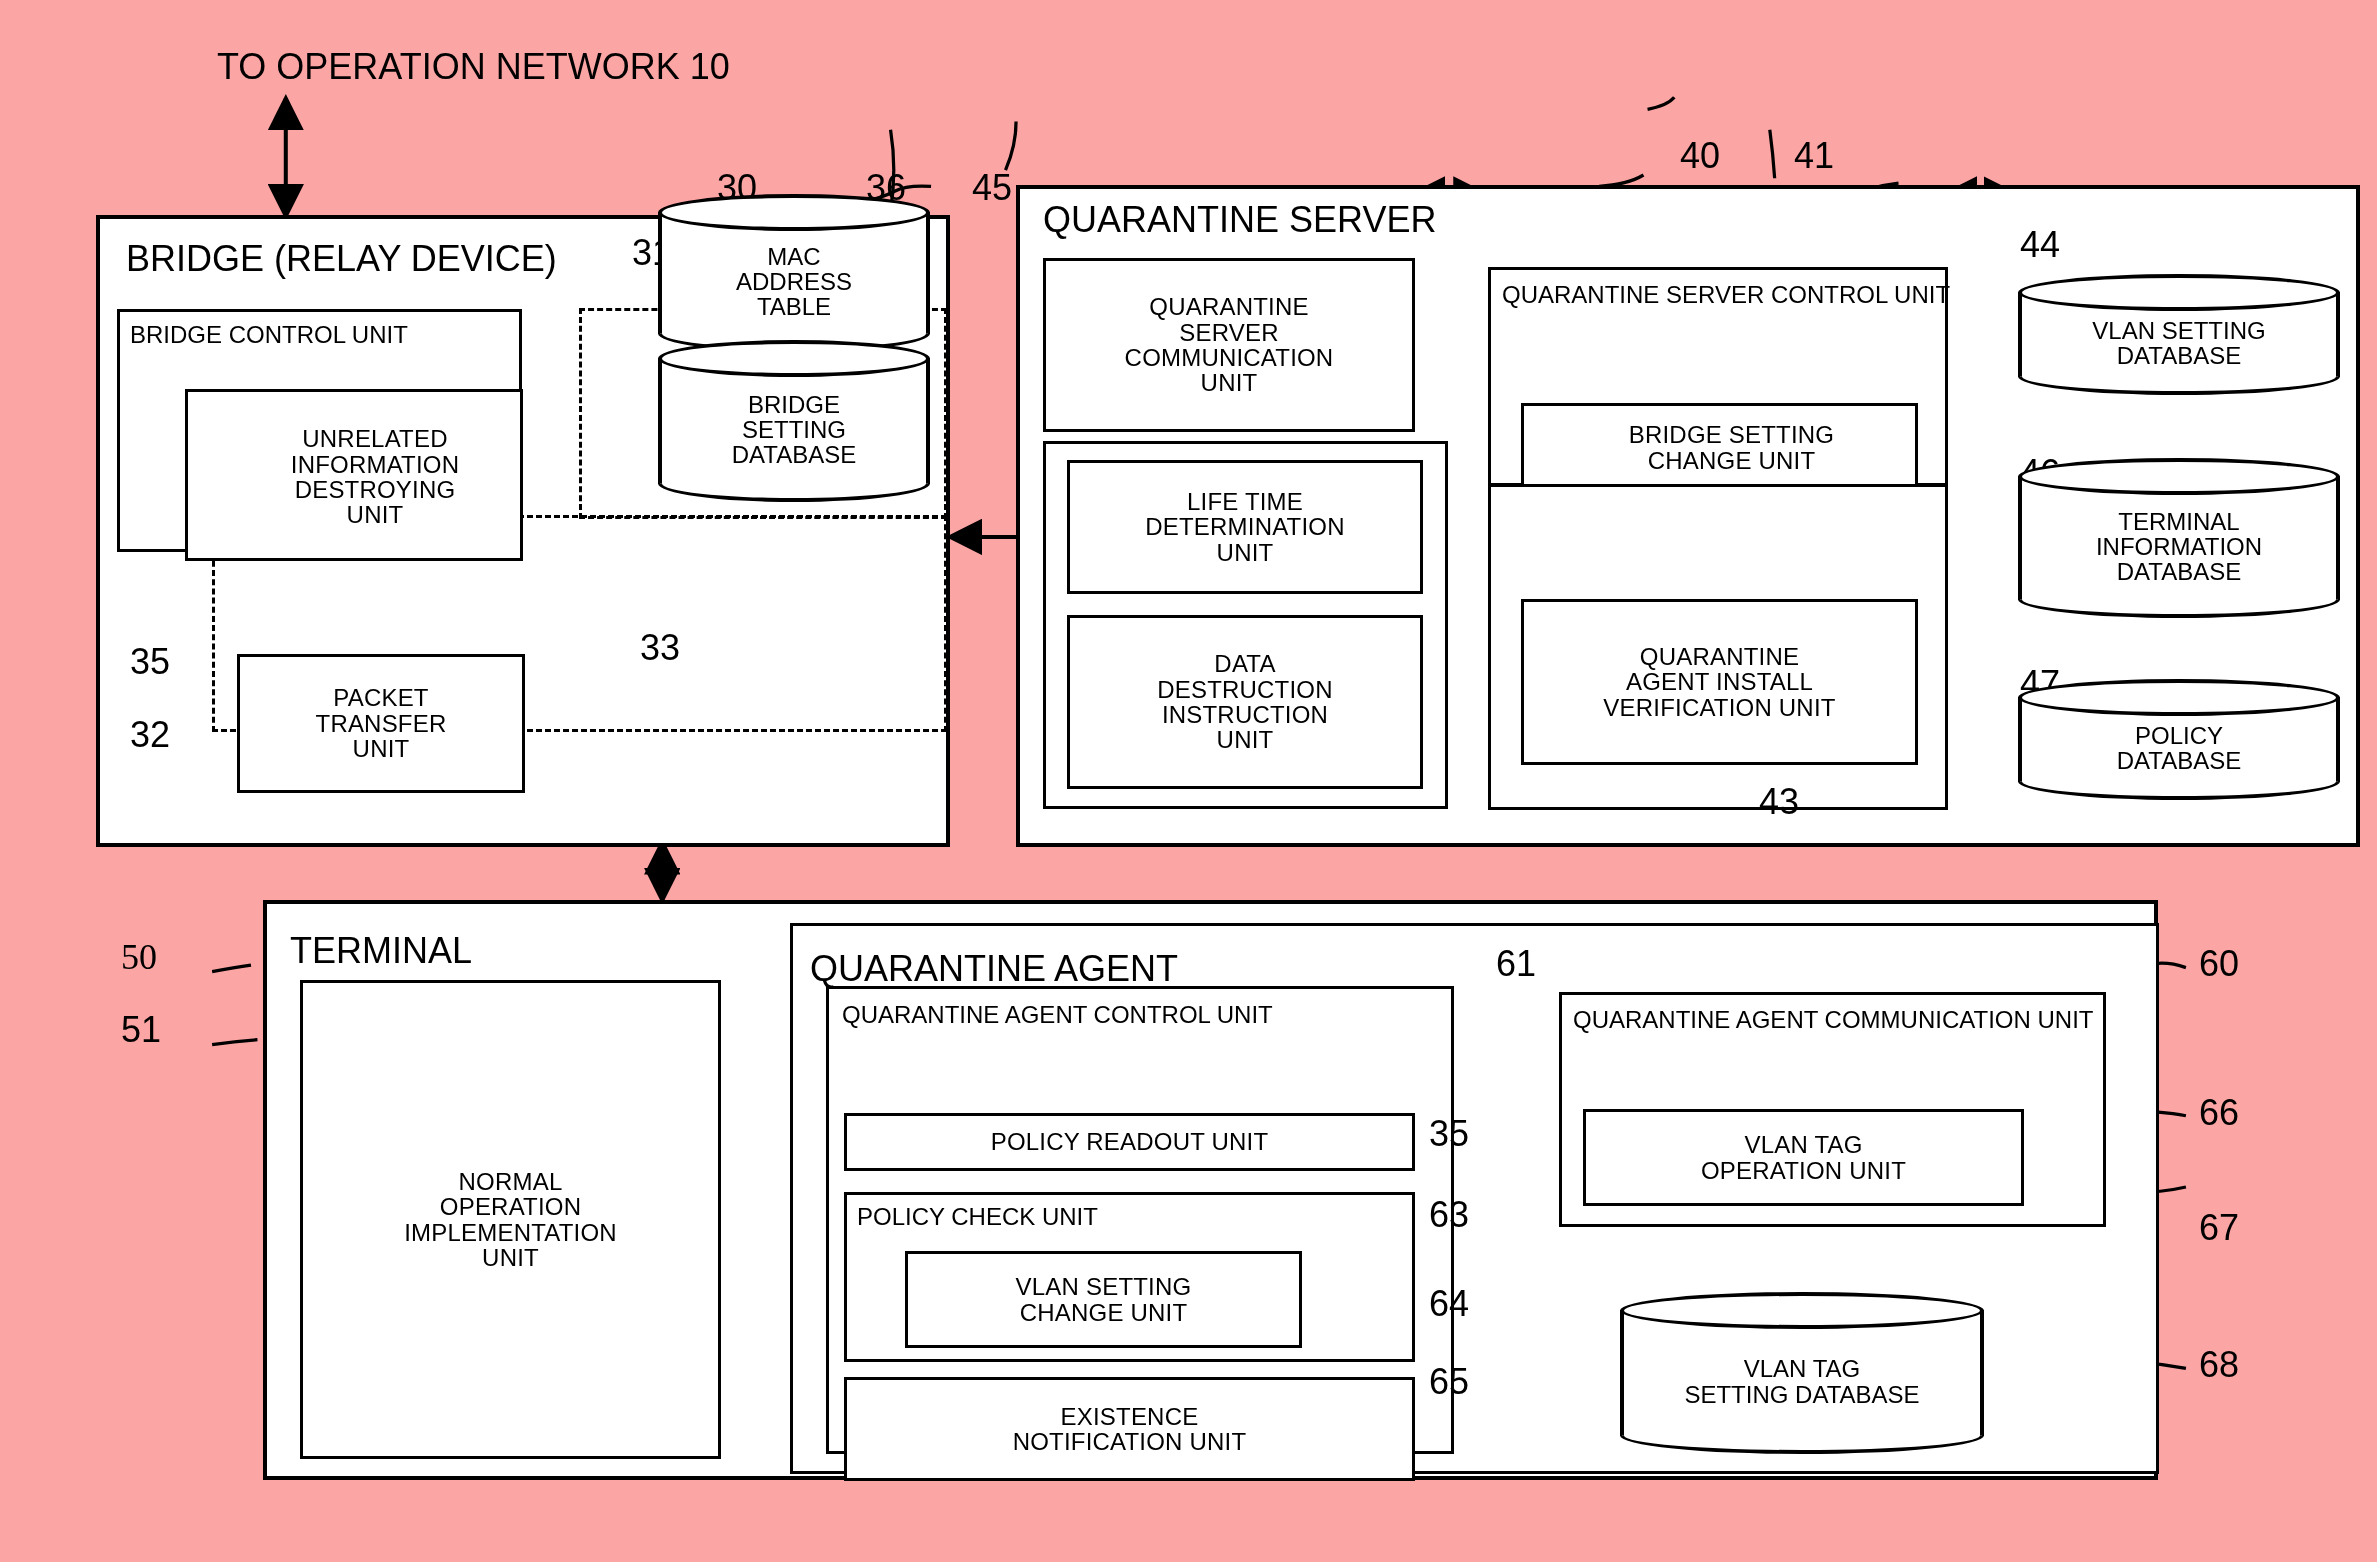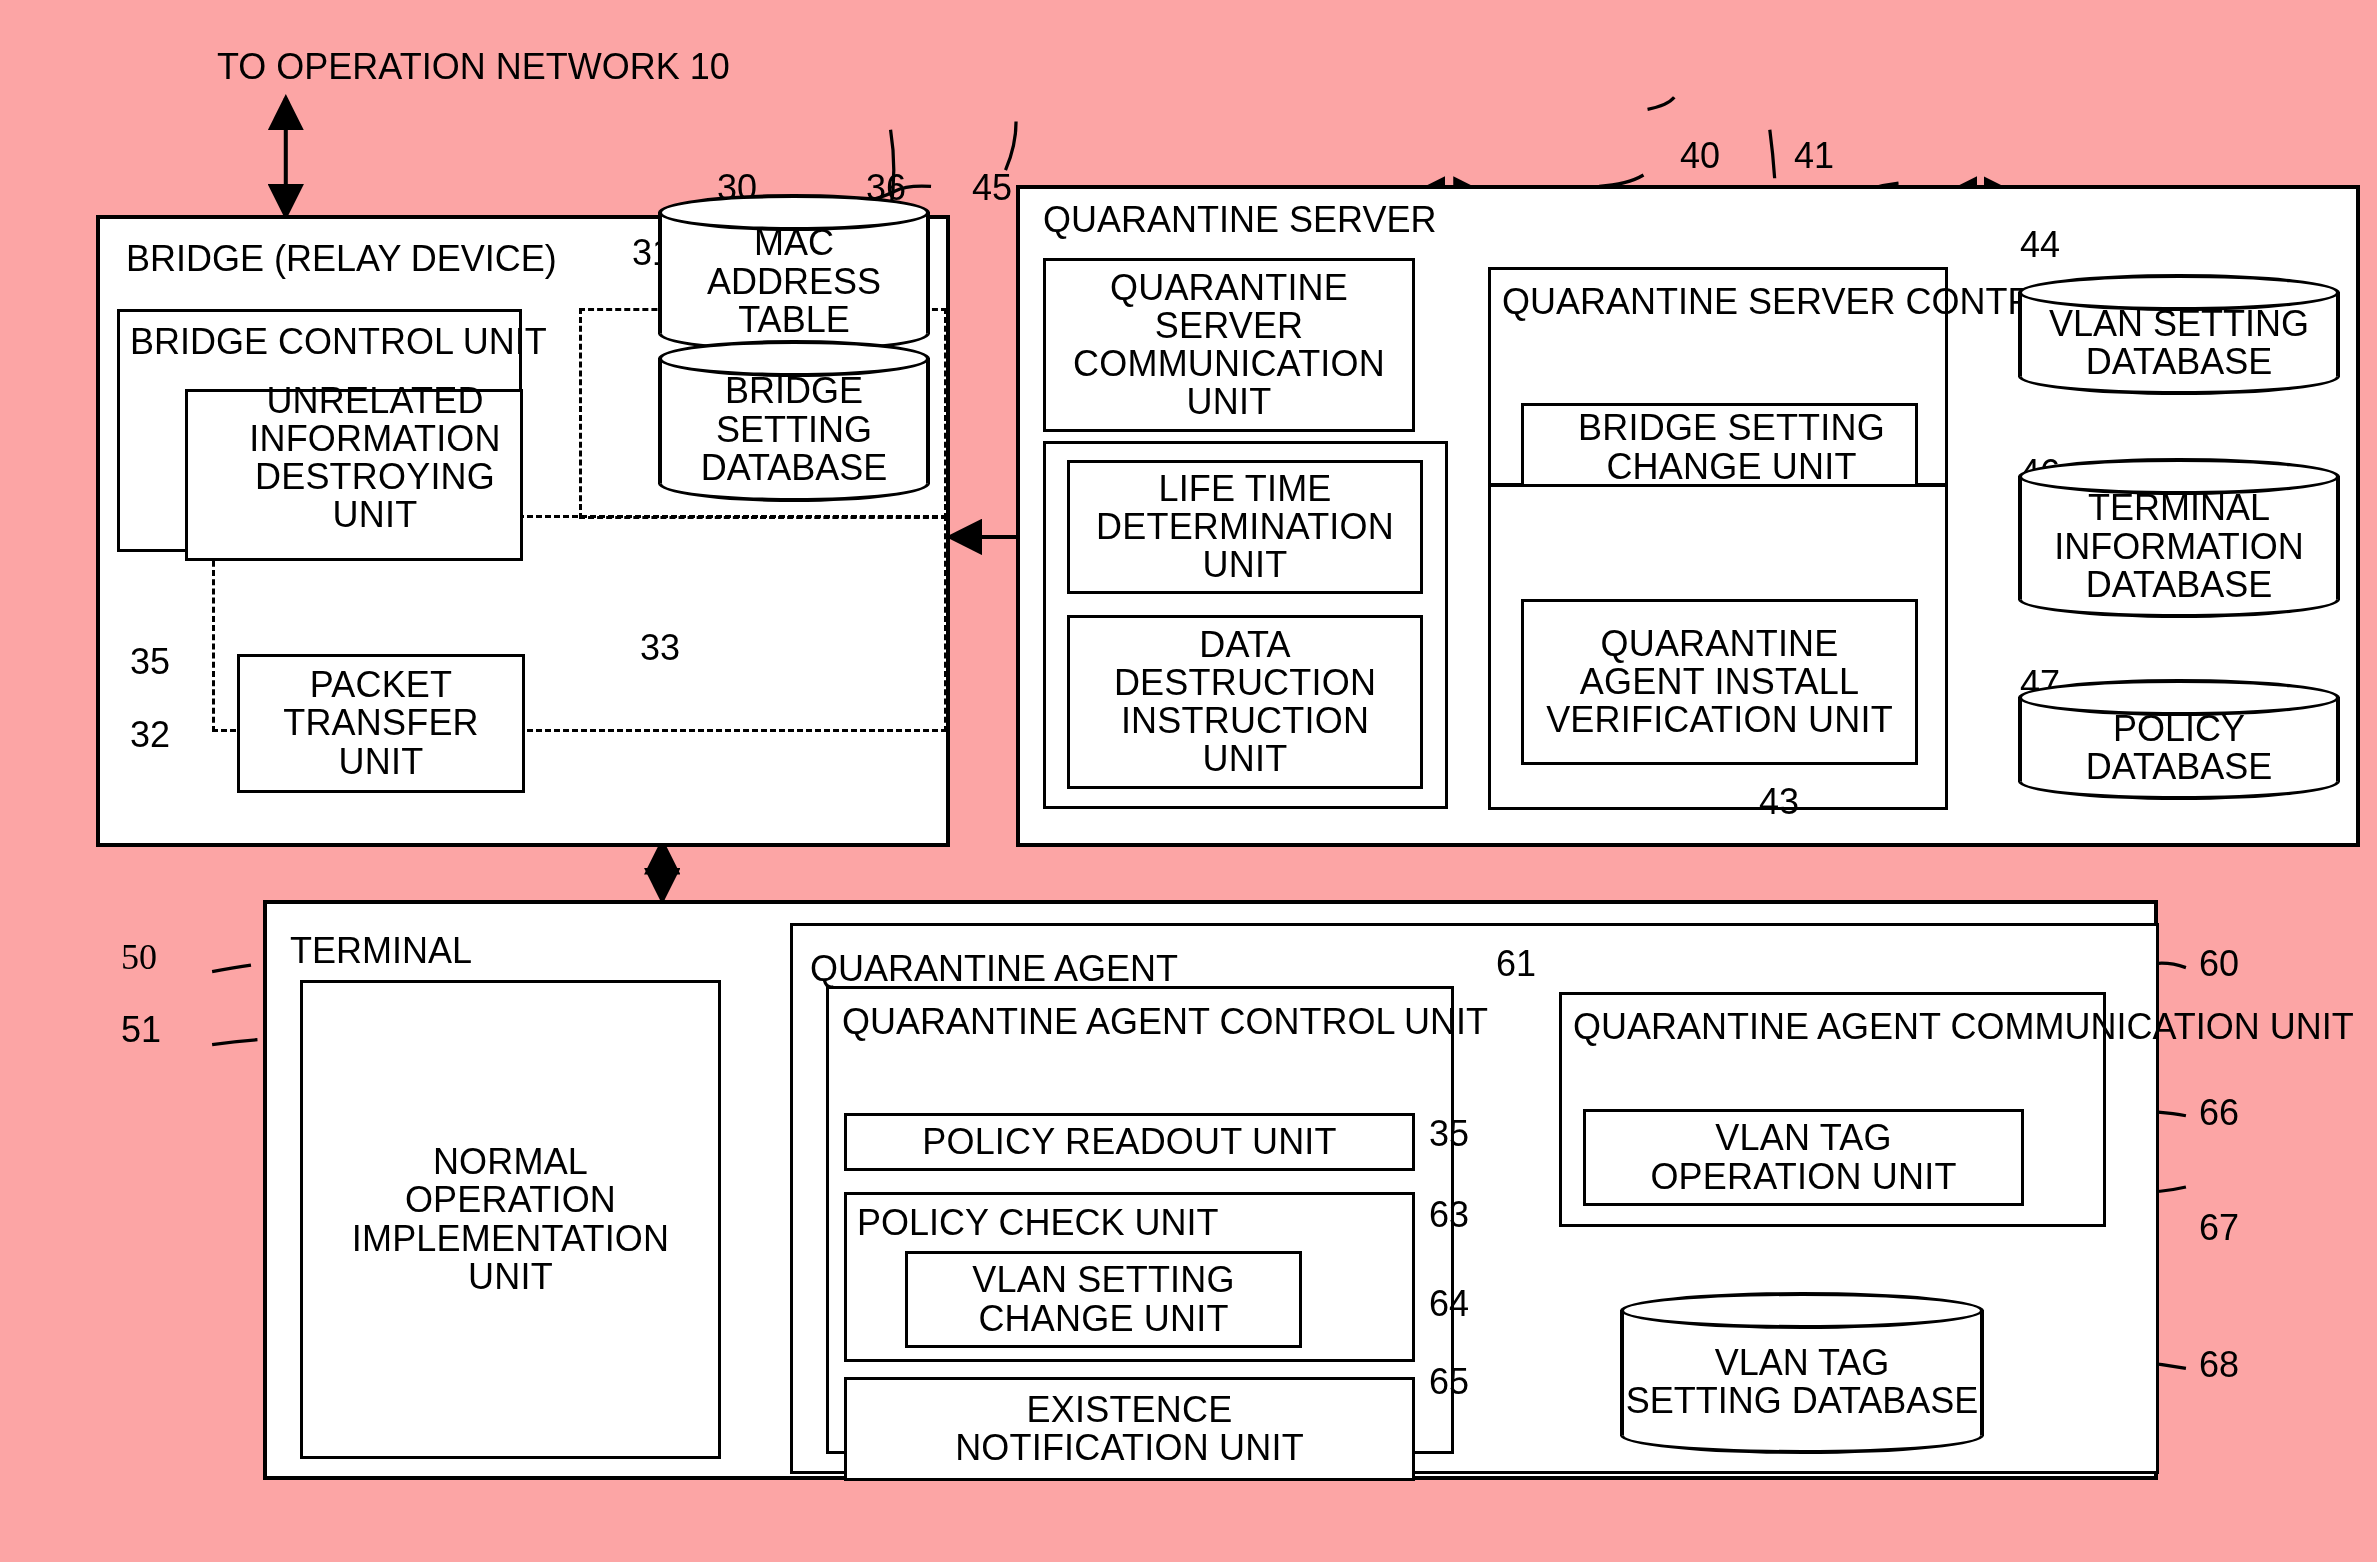--- a/index.html
+++ b/index.html
@@ -8,21 +8,21 @@
 
   
   .box{position:absolute;box-sizing:border-box;border:4px solid #000;background:#fff;}
   .box.thin{border-width:3.2px;}
   .box.dashed{border:3.2px dashed #000;background:transparent;}
   .lbl{position:absolute;box-sizing:border-box;text-align:center;
        display:flex;align-items:center;justify-content:center;
        line-height:1.06;letter-spacing:0.2px;white-space:pre-line;}
   .title{position:absolute;white-space:nowrap;line-height:1;}
   .ref{position:absolute;white-space:nowrap;line-height:1;}
-  .f40{font-size:36px;}
+  .f40{font-size:24px;}
   .f44{font-size:36px;}
 
   
   .cyl{position:absolute;box-sizing:border-box;}
   .cyl .body{position:absolute;left:0;right:0;top:18px;bottom:18px;
              border-left:4px solid #000;border-right:4px solid #000;background:#fff;}
   .cyl .top{position:absolute;left:0;right:0;top:0;height:37px;border:4px solid #000;
             border-radius:50%;background:#fff;box-sizing:border-box;}
   .cyl .bot{position:absolute;left:0;right:0;bottom:0;height:37px;border:4px solid #000;
             border-radius:50%;background:#fff;box-sizing:border-box;
@@ -157,21 +157,21 @@
   <div class="ref f44" style="left:972px;top:170px;">45</div>
 
   <div class="box dashed" style="left:579px;top:308px;width:368px;height:211px;"></div>
   <div class="box dashed" style="left:212px;top:515px;width:735px;height:217px;"></div>
 
   <div class="box thin" style="left:117px;top:309px;width:405px;height:243px;"></div>
   <div class="title f40" style="left:130px;top:322px;line-height:1.1;">BRIDGE CONTROL
 UNIT</div>
 
   <div class="box thin" style="left:185px;top:389px;width:338px;height:172px;"></div>
-  <div class="lbl f40" style="left:185px;top:372px;width:380px;height:172px;">UNRELATED
+  <div class="lbl f40" style="left:185px;top:391px;width:380px;height:172px;">UNRELATED
 INFORMATION
 DESTROYING
 UNIT</div>
   <div class="ref f44" style="left:130px;top:644px;">35</div>
 
   <div class="box thin" style="left:237px;top:654px;width:288px;height:139px;"></div>
   <div class="lbl f40" style="left:237px;top:654px;width:288px;height:139px;">PACKET
 TRANSFER
 UNIT</div>
   <div class="ref f44" style="left:130px;top:717px;">32</div>

